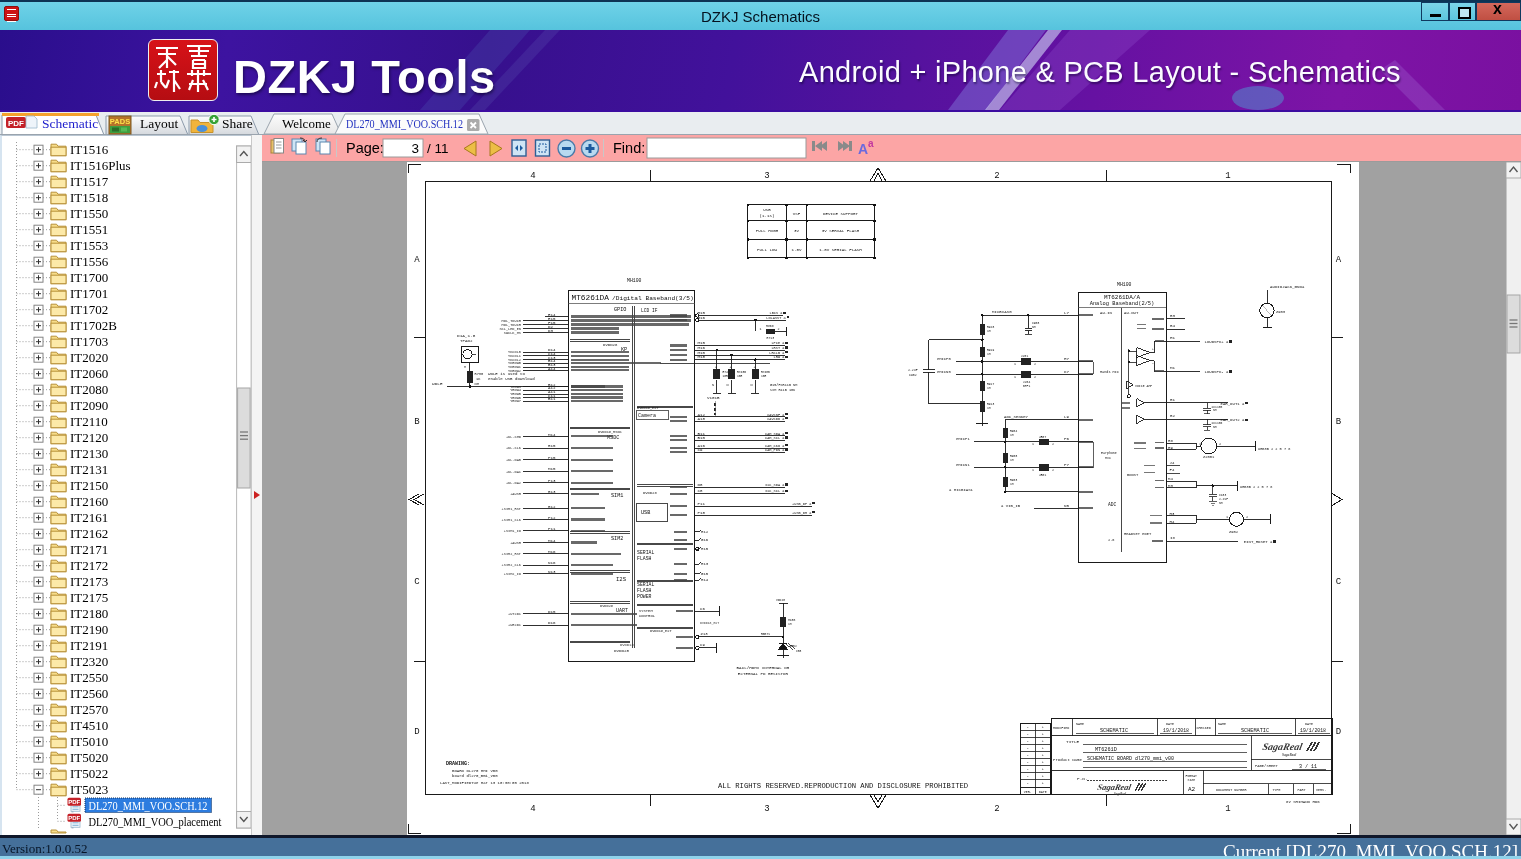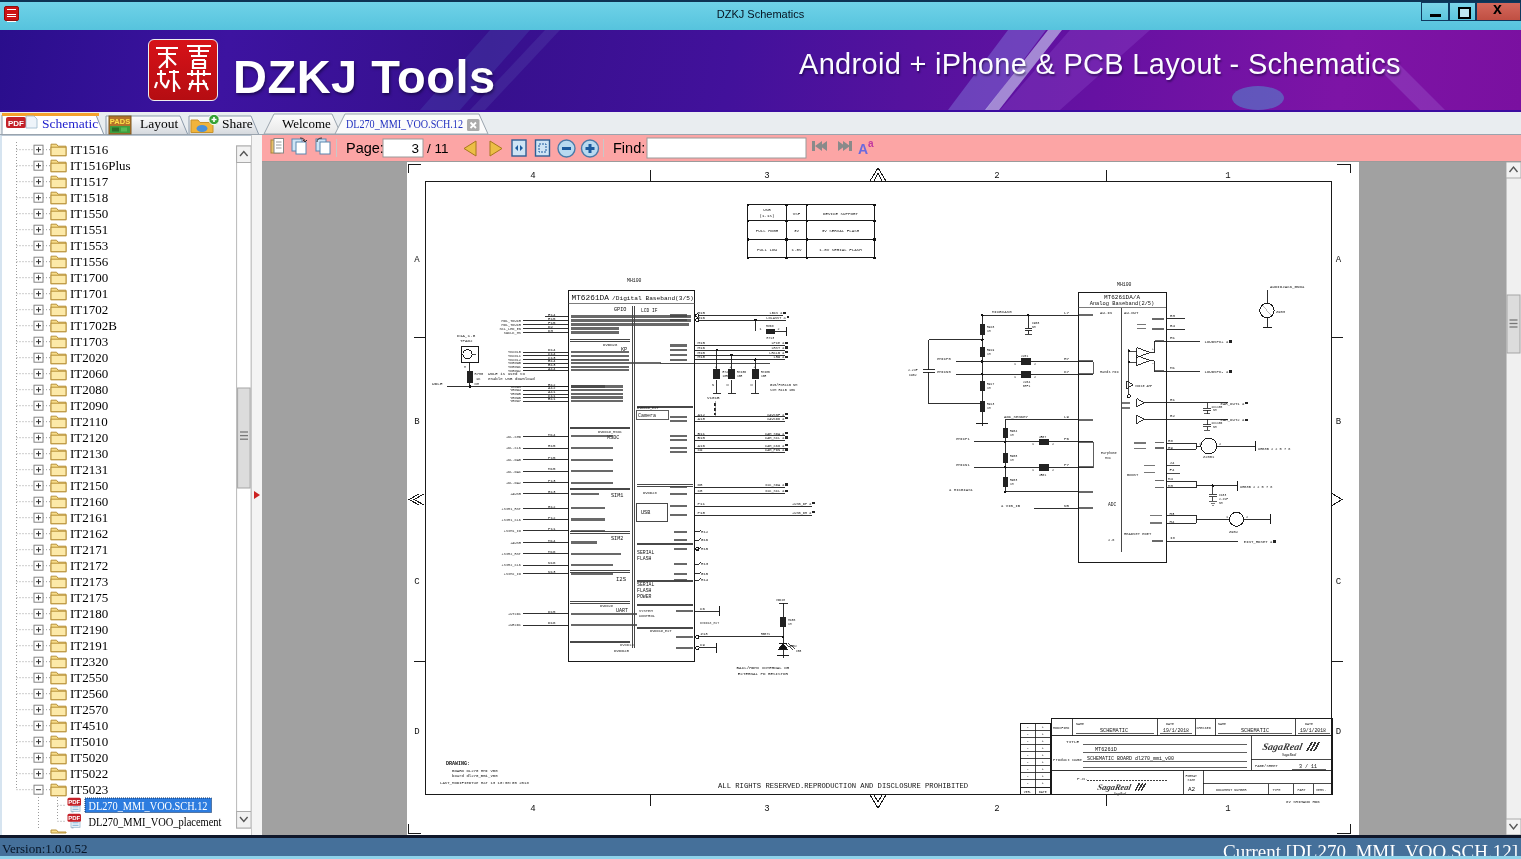--- a/index.html
+++ b/index.html
@@ -1,29 +1,29 @@
 <!DOCTYPE html>
 <html><head><meta charset="utf-8"><style>
 *{margin:0;padding:0;box-sizing:border-box}
 body{width:1521px;height:859px;overflow:hidden;position:relative;font-family:"Liberation Sans",sans-serif;background:#a1a1a1}
 #titlebar{position:absolute;left:0;top:0;width:1521px;height:30px;background:linear-gradient(#6fd2e8,#56c3dd);border-top:2px solid #0d3354}
 #titlebar .ticon{position:absolute;left:4px;top:4px;width:15px;height:15px;background:#cc1313;border:1px solid #8d0e0e;border-radius:2px}
 #titlebar .ticon:after{content:"";position:absolute;left:2px;top:2px;width:9px;height:4px;border-top:1px solid #fff;border-bottom:1px solid #fff} #titlebar .ticon:before{content:"";position:absolute;left:2px;top:9px;width:9px;height:4px;border-top:1px solid #fff;border-bottom:1px solid #fff}
-#titlebar .ttext{position:absolute;left:0;right:0;top:6px;text-align:center;font-size:11px;color:#05121f}
+#titlebar .ttext{position:absolute;left:0;right:0;top:6px;text-align:center;font-size:15px;color:#05121f}
 .wbtn{position:absolute;top:2px;height:19px;border:1px solid #10395f}
 #bmin{left:1421px;width:28px;background:linear-gradient(#7cd5e8,#5cc5de)}
 #bmax{left:1449px;width:27px;background:linear-gradient(#7cd5e8,#5cc5de)}
 #bclose{left:1476px;width:45px;background:linear-gradient(#d4685c,#c04f42)}
 #bmin:after{content:"";position:absolute;left:8px;top:11px;width:11px;height:3px;background:#000}
 #bmax:after{content:"";position:absolute;left:8px;top:4px;width:9px;height:8px;border:2px solid #000;background:#bfe8f2}
 #bclose:after{content:"x";position:absolute;left:16px;top:-3px;font-size:16px;font-weight:bold;color:#000}
 #banner{position:absolute;left:0;top:30px;width:1521px;height:80px;background:linear-gradient(100deg,#2a0e8c 0%,#3d13a0 15%,#36108d 32%,#42119b 48%,#55129e 60%,#6611a2 72%,#7d14a6 88%,#7a10a0 100%);overflow:hidden}
 #banner .logo{position:absolute;left:148px;top:9px;width:70px;height:62px;background:linear-gradient(#d71218,#b50d12);border-radius:6px;border:1px solid #eee}
 #banner .dzkj{position:absolute;left:233px;top:19px;font-size:47px;font-weight:bold;color:#fff;letter-spacing:0.5px;text-shadow:1px 2px 3px rgba(0,0,20,0.5)}
-#banner .slog{position:absolute;left:799px;top:18px;font-size:29px;color:#fbfbff;text-shadow:1px 2px 2px rgba(0,0,30,0.45);letter-spacing:0.3px}
+#banner .slog{position:absolute;left:799px;top:26px;font-size:29px;color:#fbfbff;text-shadow:1px 2px 2px rgba(0,0,30,0.45);letter-spacing:0.3px}
 #pline{position:absolute;left:0;top:110px;width:1521px;height:2px;background:#3c0ca0}
 #tabstrip{position:absolute;left:0;top:112px;width:1521px;height:23px;background:#e9edf0}
 #toolbar{position:absolute;left:262px;top:135px;width:1259px;height:27px;background:#fca5a5;border-bottom:1px solid #9b9b9b}
 #treepanel{position:absolute;left:0;top:135px;width:251px;height:700px;background:#fff;border-top:1px solid #b9c6d2;border-left:2px solid #d6e4f0}
 #splitter{position:absolute;left:251px;top:135px;width:11px;height:700px;background:#f4f4f4;border-left:1px solid #c9c9c9}
 #docarea{position:absolute;left:262px;top:162px;width:1259px;height:673px;background:#a1a1a1}
 #page{position:absolute;left:145px;top:0;width:952px;height:673px;background:#fff}
 #vsb{position:absolute;left:1244px;top:0;width:15px;height:673px;background:#f0f0f0;border-left:1px solid #c6c6c6}
 #statusbar{position:absolute;left:0;top:835px;width:1521px;height:21px;background:#45709a;border-top:3px solid #0f172a}
 #statusbar .l{position:absolute;left:2px;top:3px;font-size:13px;font-family:"Liberation Serif",serif;color:#071527}

